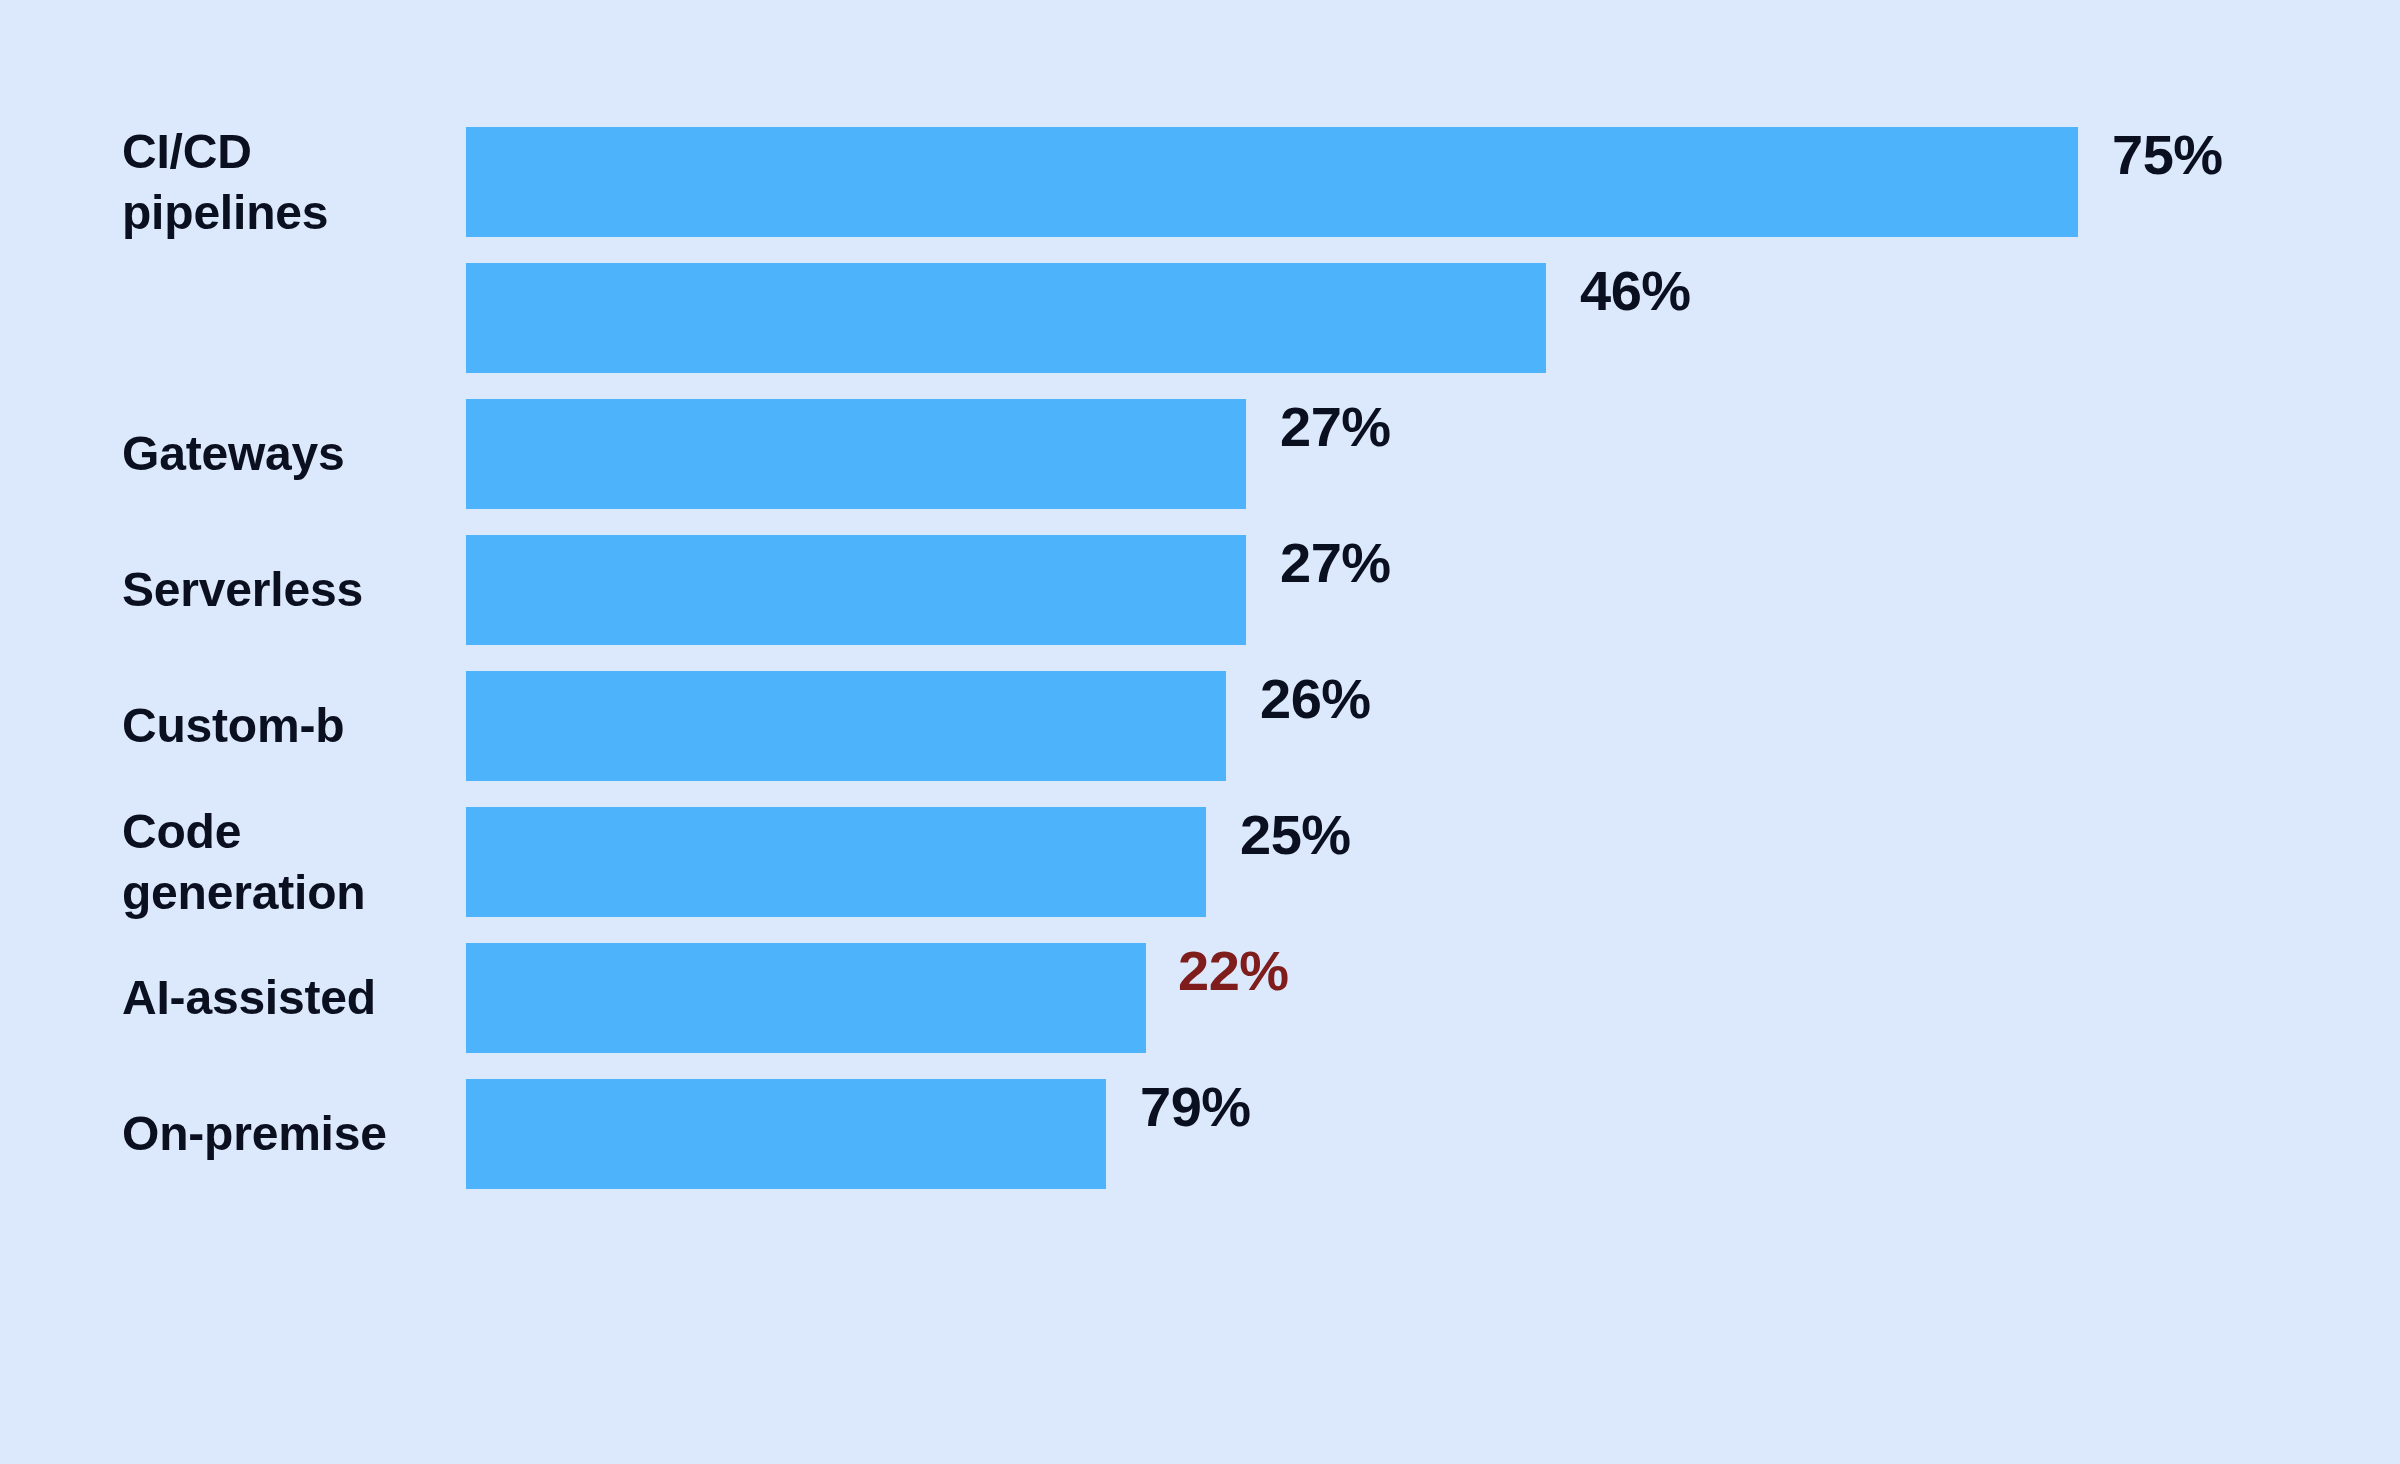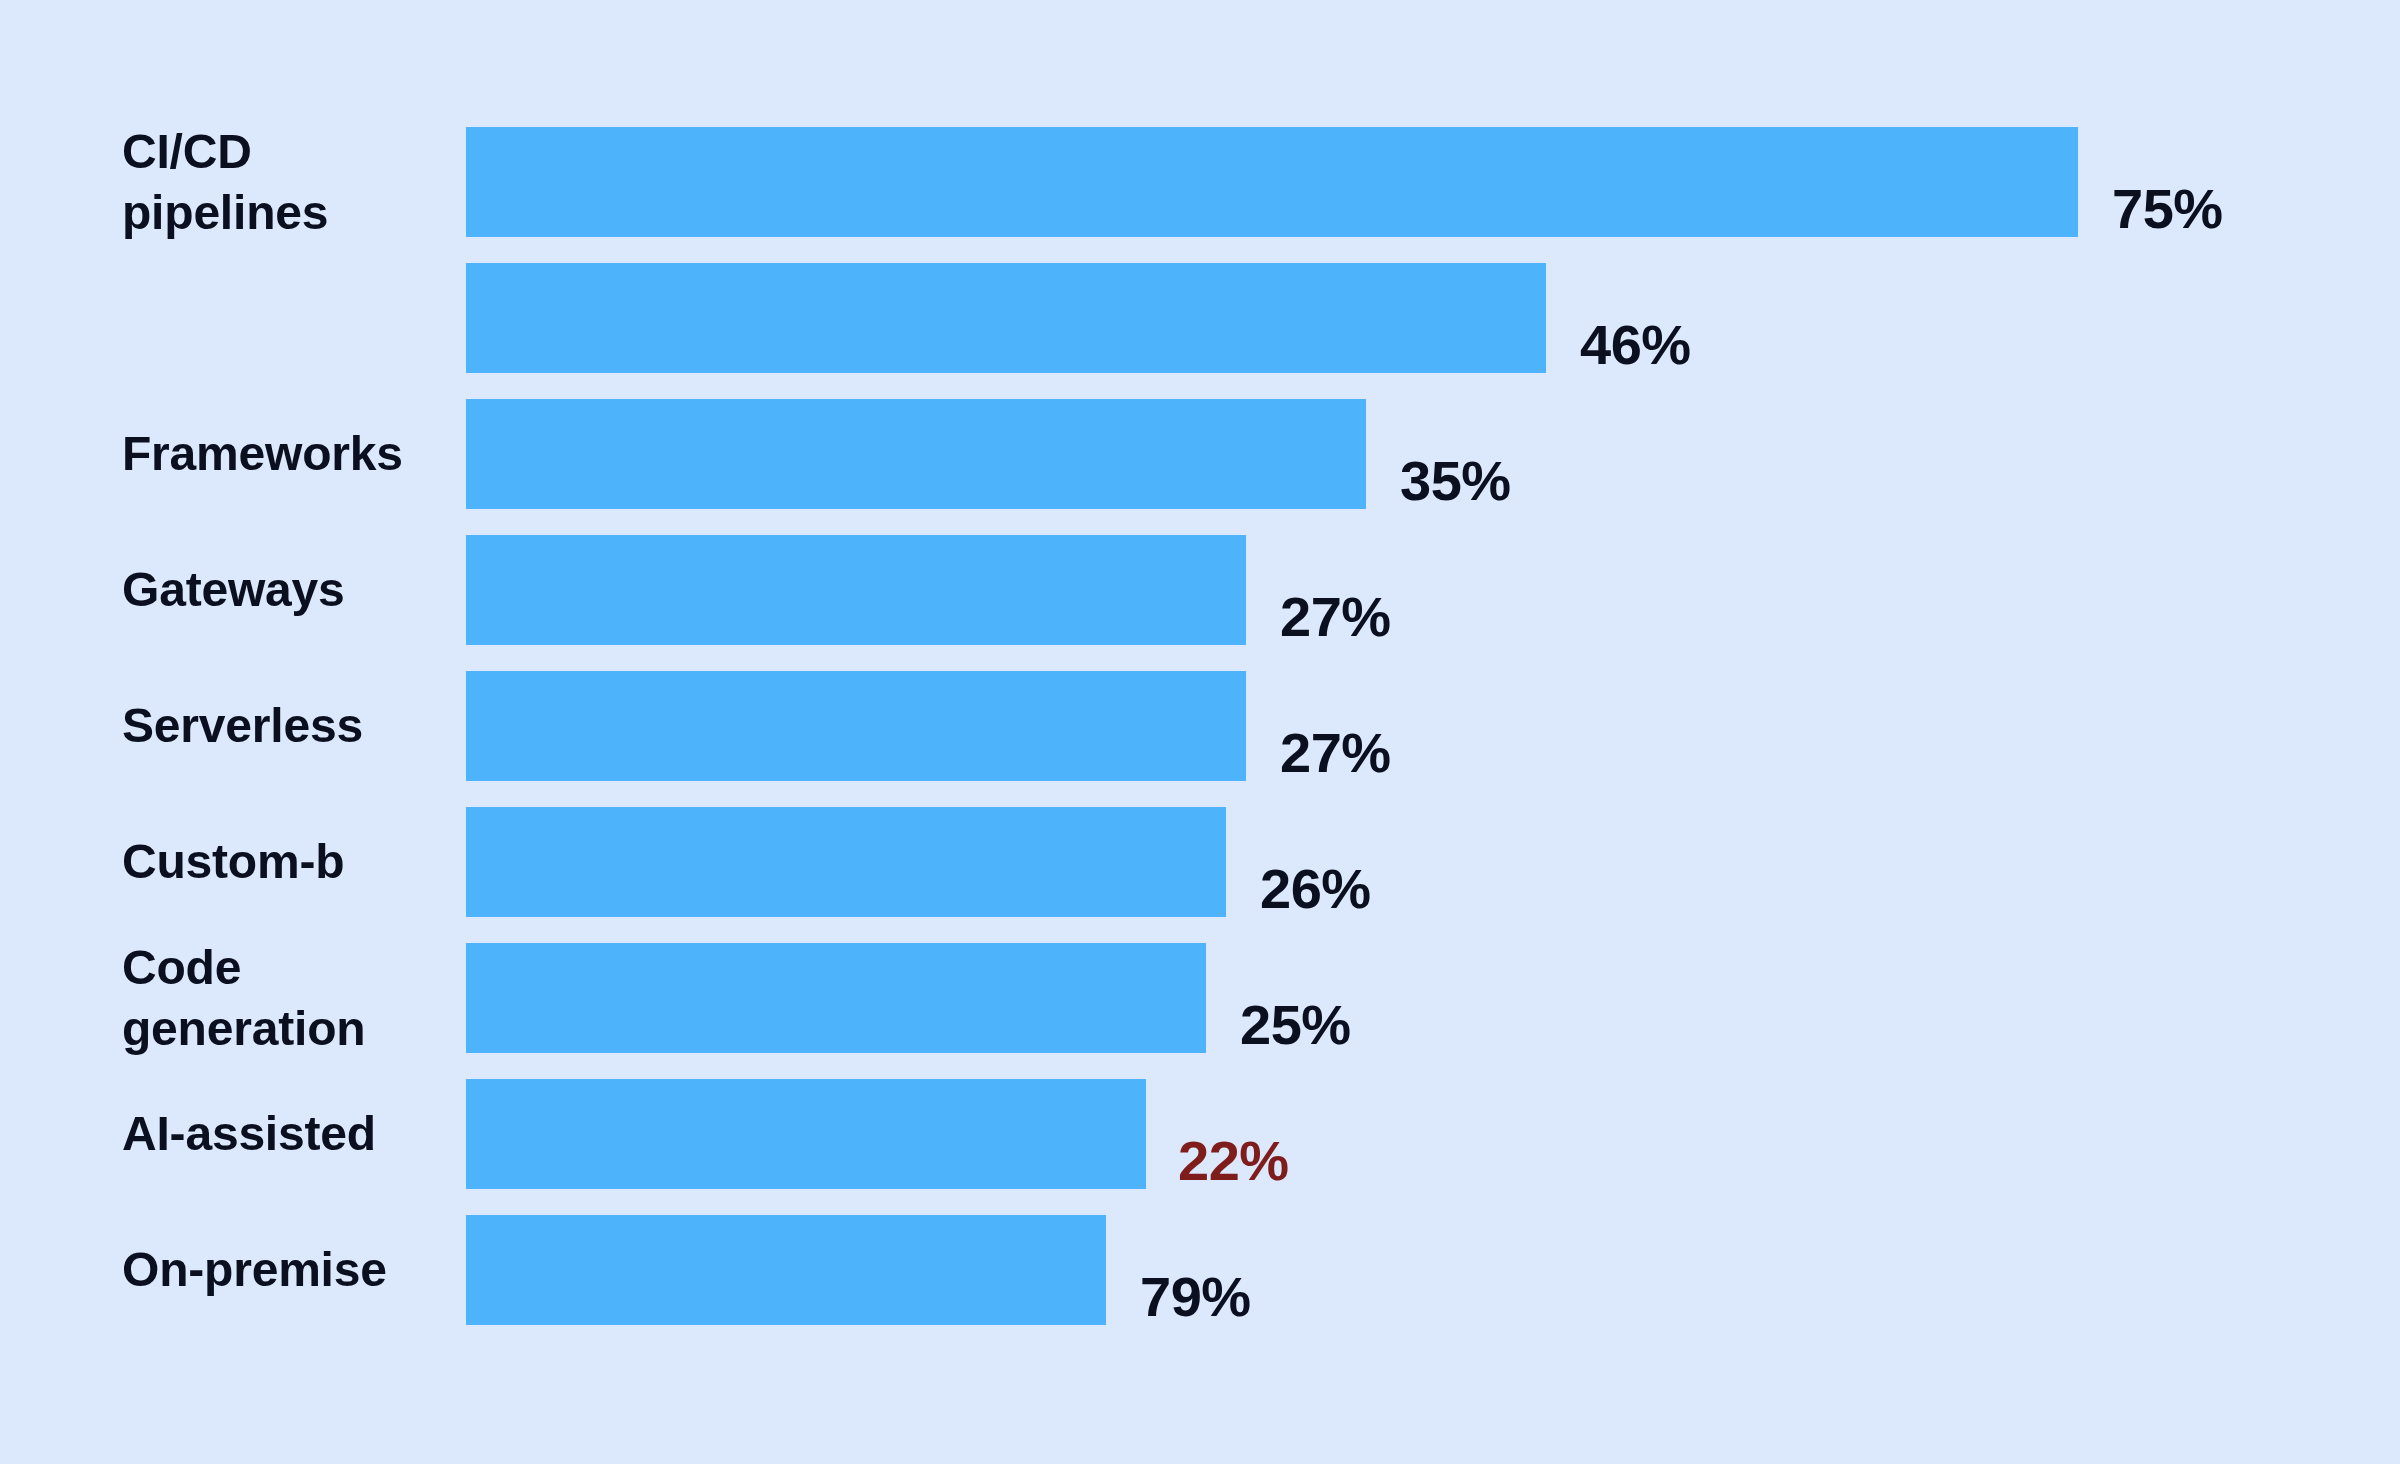--- a/index.html
+++ b/index.html
@@ -54,21 +54,21 @@
     letter-spacing: -0.2px;
     white-space: pre-line;
   }
 
   .row-bar-area {
     position: absolute;
     left: 466px;
     top: 0;
     height: 110px;
     display: flex;
-    align-items: flex-end;
+    align-items: flex-start;
   }
 
   .bar {
     height: 110px;
     background: #4db4fc;
   }
 
   .bar-value {
     color: #0a1020;
     font-size: 56px;
@@ -94,27 +94,20 @@
       </div>
     </div>
 
     <div class="chart-row">
       <div class="row-bar-area">
         <div class="bar" style="width:1080px;background:#4db4fc;"></div>
         <div class="bar-value" style="color: rgb(10, 16, 32);">46%</div>
       </div>
     </div>
 
-    <div class="chart-row">
-      <div class="row-label" style="color: rgb(10, 16, 32);">Frameworks</div>
-      <div class="row-bar-area">
-        <div class="bar" style="width:900px;background:#4db4fc;"></div>
-        <div class="bar-value" style="color: rgb(10, 16, 32);">35%</div>
-      </div>
-    </div>
 
     <div class="chart-row">
       <div class="row-label" style="color: rgb(10, 16, 32);">Gateways</div>
       <div class="row-bar-area">
         <div class="bar" style="width:780px;background:#4db4fc;"></div>
         <div class="bar-value" style="color: rgb(10, 16, 32);">27%</div>
       </div>
     </div>
 
     <div class="chart-row">

